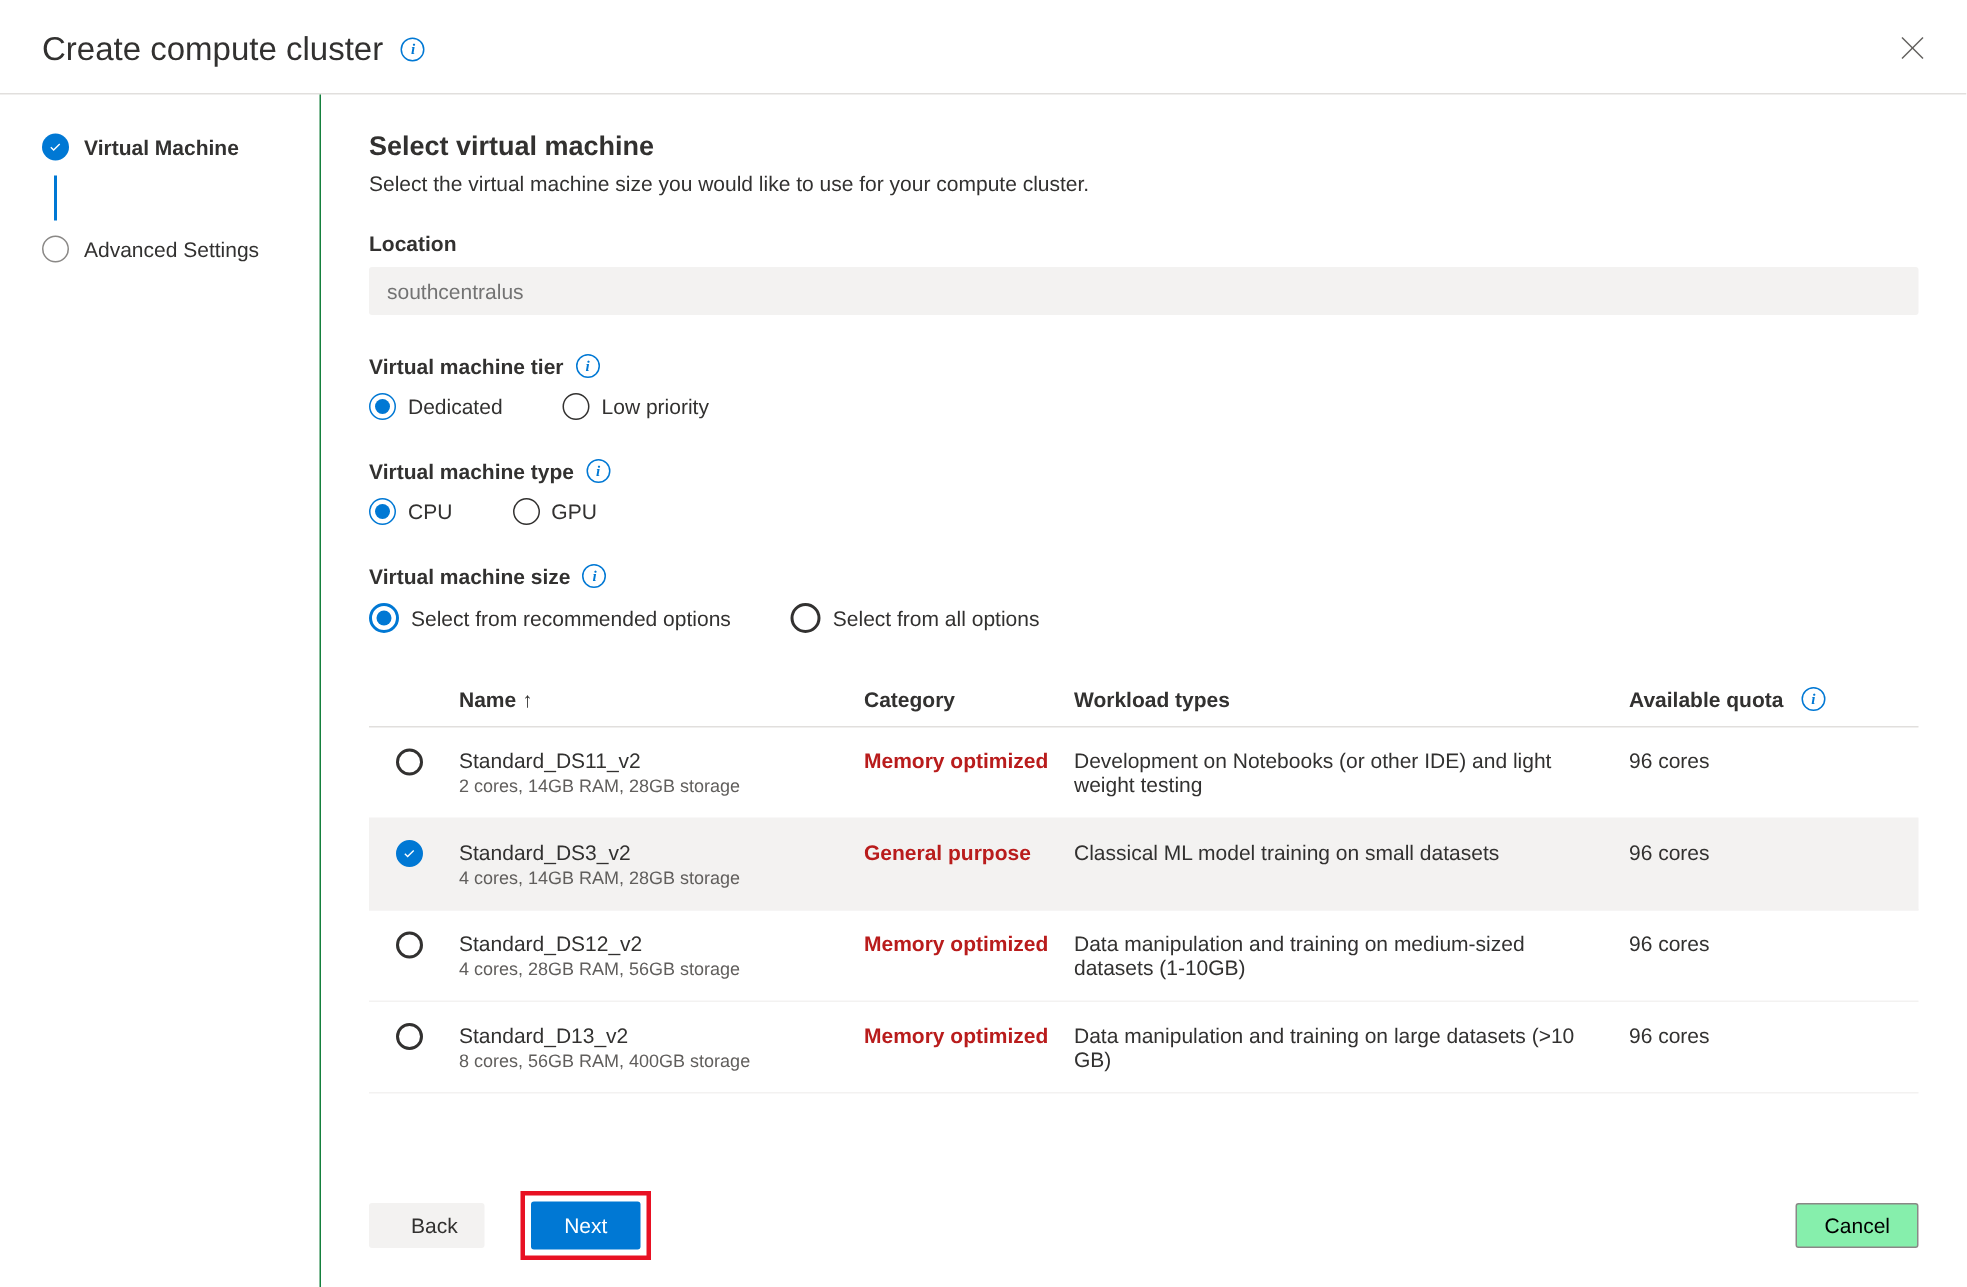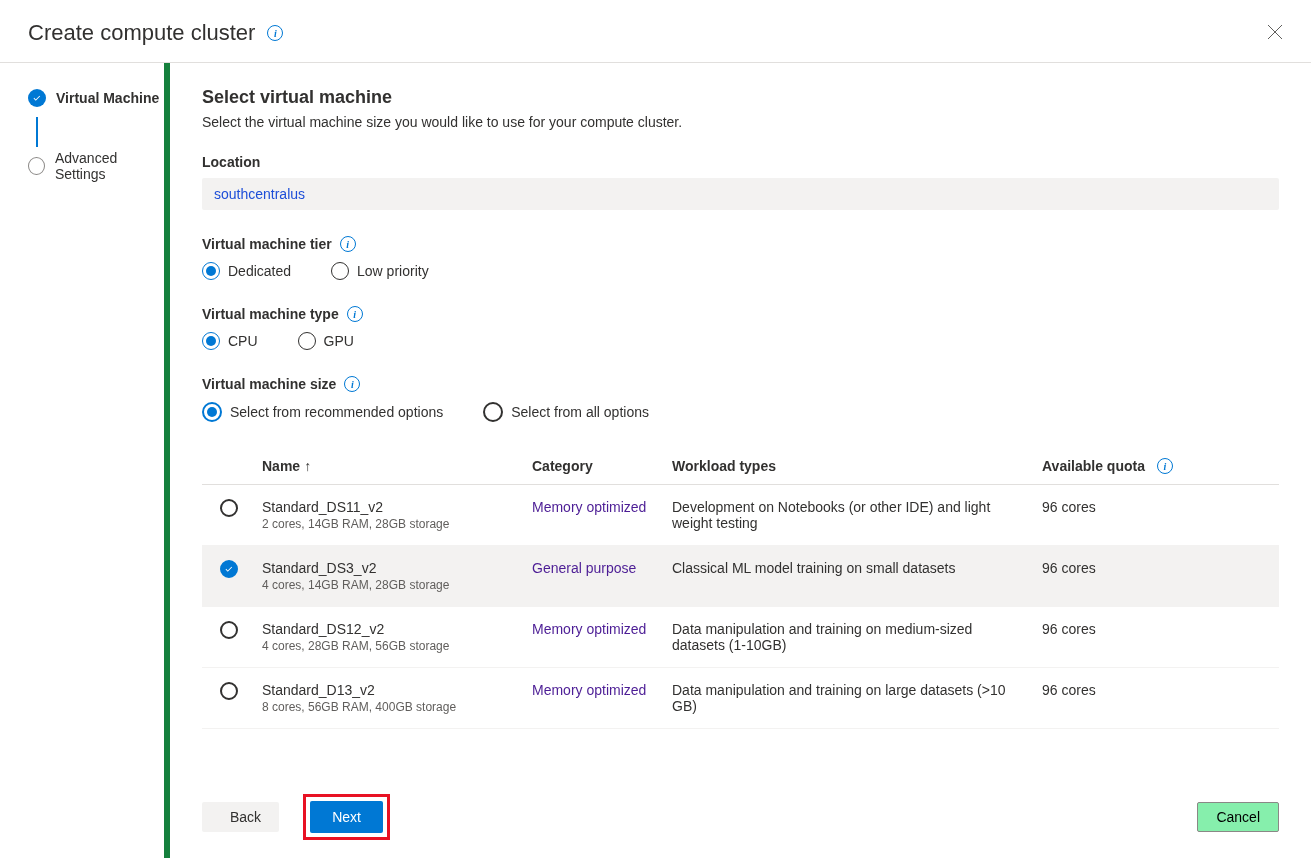--- a/index.html
+++ b/index.html
@@ -4,55 +4,55 @@
 <style>
   * { box-sizing: border-box; margin: 0; padding: 0; }
   body { font-family: "Segoe UI", -apple-system, sans-serif; font-size: 14px; color: #323130; background: #fff; width: 1311px; height: 858px; overflow: hidden; }
   .modal { display: flex; flex-direction: column; height: 100%; }
   .header { display: flex; align-items: center; padding: 20px 28px 16px 28px; border-bottom: 1px solid #e1dfdd; }
   .header h1 { font-size: 22px; font-weight: 400; }
   .info-icon { width: 16px; height: 16px; border: 1px solid #0078d4; border-radius: 50%; display: inline-flex; align-items: center; justify-content: center; color: #0078d4; font-size: 10px; font-style: italic; font-family: serif; font-weight: bold; margin-left: 12px; cursor: pointer; }
   .close { margin-left: auto; cursor: pointer; }
   .close svg { width: 16px; height: 16px; }
   .body { display: flex; flex: 1; min-height: 0; }
-  .sidebar { width: 170px; border-right: 6px solid #15803d; padding: 20px 0 0 28px; }
+  .sidebar { width: 214px; border-right: 1px solid #15803d; padding: 20px 0 0 28px; }
   .step { display: flex; align-items: center; margin-bottom: 0; height: 30px; }
   .step-indicator { width: 18px; height: 18px; border-radius: 50%; margin-right: 10px; display: flex; align-items: center; justify-content: center; }
   .step-indicator.done { background: #0078d4; }
   .step-indicator.done svg { width: 10px; height: 10px; fill: #fff; }
   .step-indicator.pending { border: 1px solid #8a8886; }
   .step.active .step-label { font-weight: 600; }
   .connector { width: 2px; height: 30px; background: #0078d4; margin-left: 8px; margin-top: 4px; margin-bottom: 4px; }
   .main { flex: 1; display: flex; flex-direction: column; min-height: 0; }
   .content { flex: 1; overflow-y: auto; padding: 24px 32px 0 32px; }
   .content h2 { font-size: 18px; font-weight: 600; margin-bottom: 6px; }
   .content .subtitle { color: #323130; margin-bottom: 24px; }
   .field-group { margin-bottom: 26px; }
   .field-label { font-weight: 600; margin-bottom: 8px; display: flex; align-items: center; }
   .field-label .info-icon { margin-left: 8px; }
-  .readonly-input { background: #f3f2f1; padding: 8px 12px; color: #1d4ed8; border-radius: 2px; }
+  .readonly-input { background: #f3f2f1; padding: 8px 12px; color: #737373; border-radius: 2px; }
   .radio-row { display: flex; gap: 40px; margin-top: 10px; }
   .radio-option { display: flex; align-items: center; gap: 8px; cursor: pointer; }
   .radio { width: 18px; height: 18px; border: 1px solid #323130; border-radius: 50%; display: flex; align-items: center; justify-content: center; }
   .radio.selected { border-color: #0078d4; }
   .radio.selected::after { content: ""; width: 10px; height: 10px; background: #0078d4; border-radius: 50%; }
   .radio-large { width: 20px; height: 20px; border: 2px solid #323130; border-radius: 50%; display: flex; align-items: center; justify-content: center; }
   .radio-large.selected { border-color: #0078d4; }
   .radio-large.selected::after { content: ""; width: 10px; height: 10px; background: #0078d4; border-radius: 50%; }
   .vm-table { margin-top: 16px; }
   .vm-table .thead, .vm-table .row { display: grid; grid-template-columns: 60px 270px 140px 370px 190px; align-items: flex-start; padding: 14px 0; }
   .vm-table .thead { font-weight: 600; border-bottom: 1px solid #e1dfdd; padding: 10px 0; align-items: center; }
   .vm-table .row { border-bottom: 1px solid #f3f2f1; }
   .vm-table .row.selected { background: #f3f2f1; }
   .row-radio-cell { padding-left: 18px; }
   .row-radio { width: 18px; height: 18px; border: 2px solid #323130; border-radius: 50%; }
   .row-radio.checked { background: #0078d4; border-color: #0078d4; display: flex; align-items: center; justify-content: center; }
   .row-radio.checked svg { width: 10px; height: 10px; fill: #fff; }
   .vm-name-sub { color: #605e5c; font-size: 12px; margin-top: 2px; }
-  .category-link { color: #4c1d95; cursor: pointer; }
+  .category-link { color: #b91c1c; cursor: pointer; font-weight: bold; }
   .sort-arrow { margin-left: 4px; }
   .footer { display: flex; align-items: center; padding: 14px 32px 18px 32px; }
   .btn { padding: 7px 18px; font-size: 14px; border: none; cursor: pointer; border-radius: 2px; }
   .btn-back { background: #f3f2f1; color: #323130; margin-right: 24px; padding-left: 28px; }
   .btn-next { background: #0078d4; color: #fff; font-weight: 400; padding: 8px 22px; }
   .highlight-box { border: 3px solid #e81123; padding: 4px; display: inline-flex; }
   .btn-cancel { margin-left: auto; background: #86efac; border: 1px solid #8a8886; padding: 6px 18px; }
   .th-quota { display: flex; align-items: center; }
   .workload { padding-right: 20px; }
 </style>

